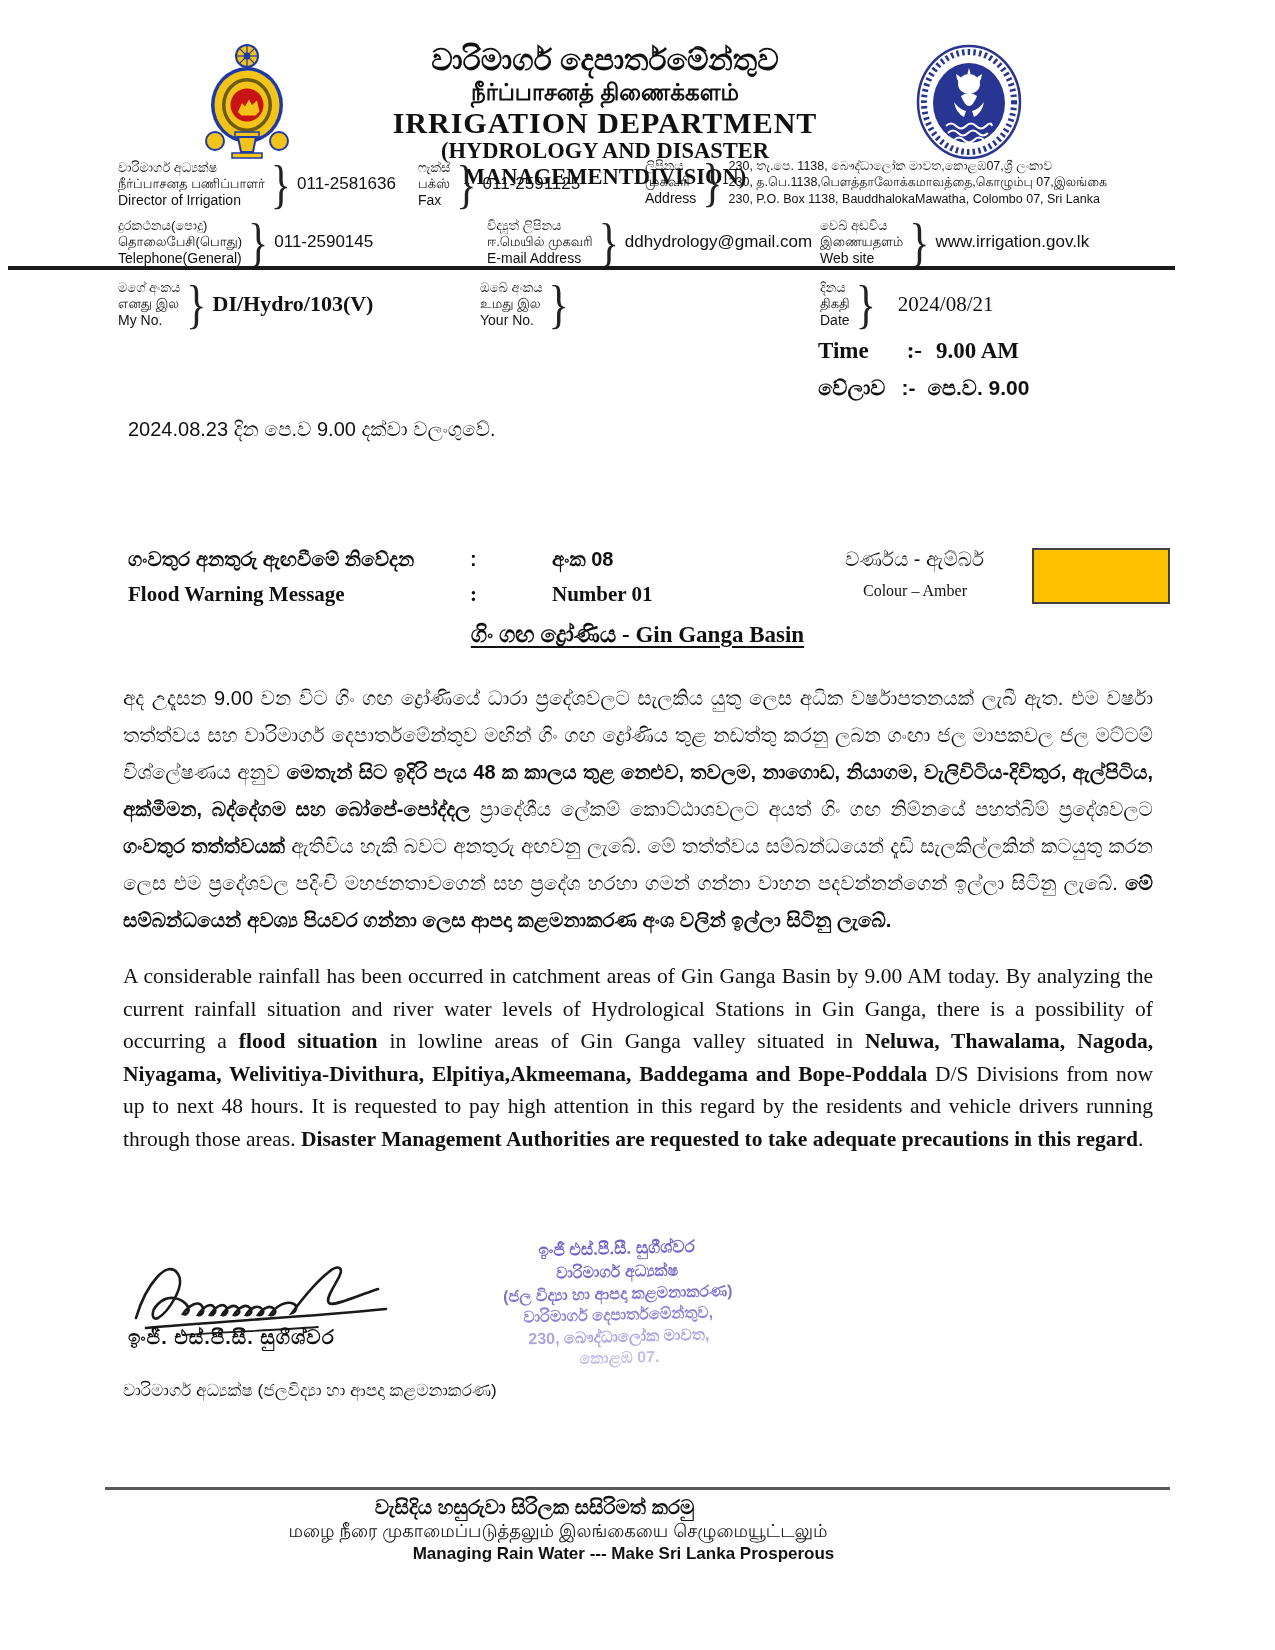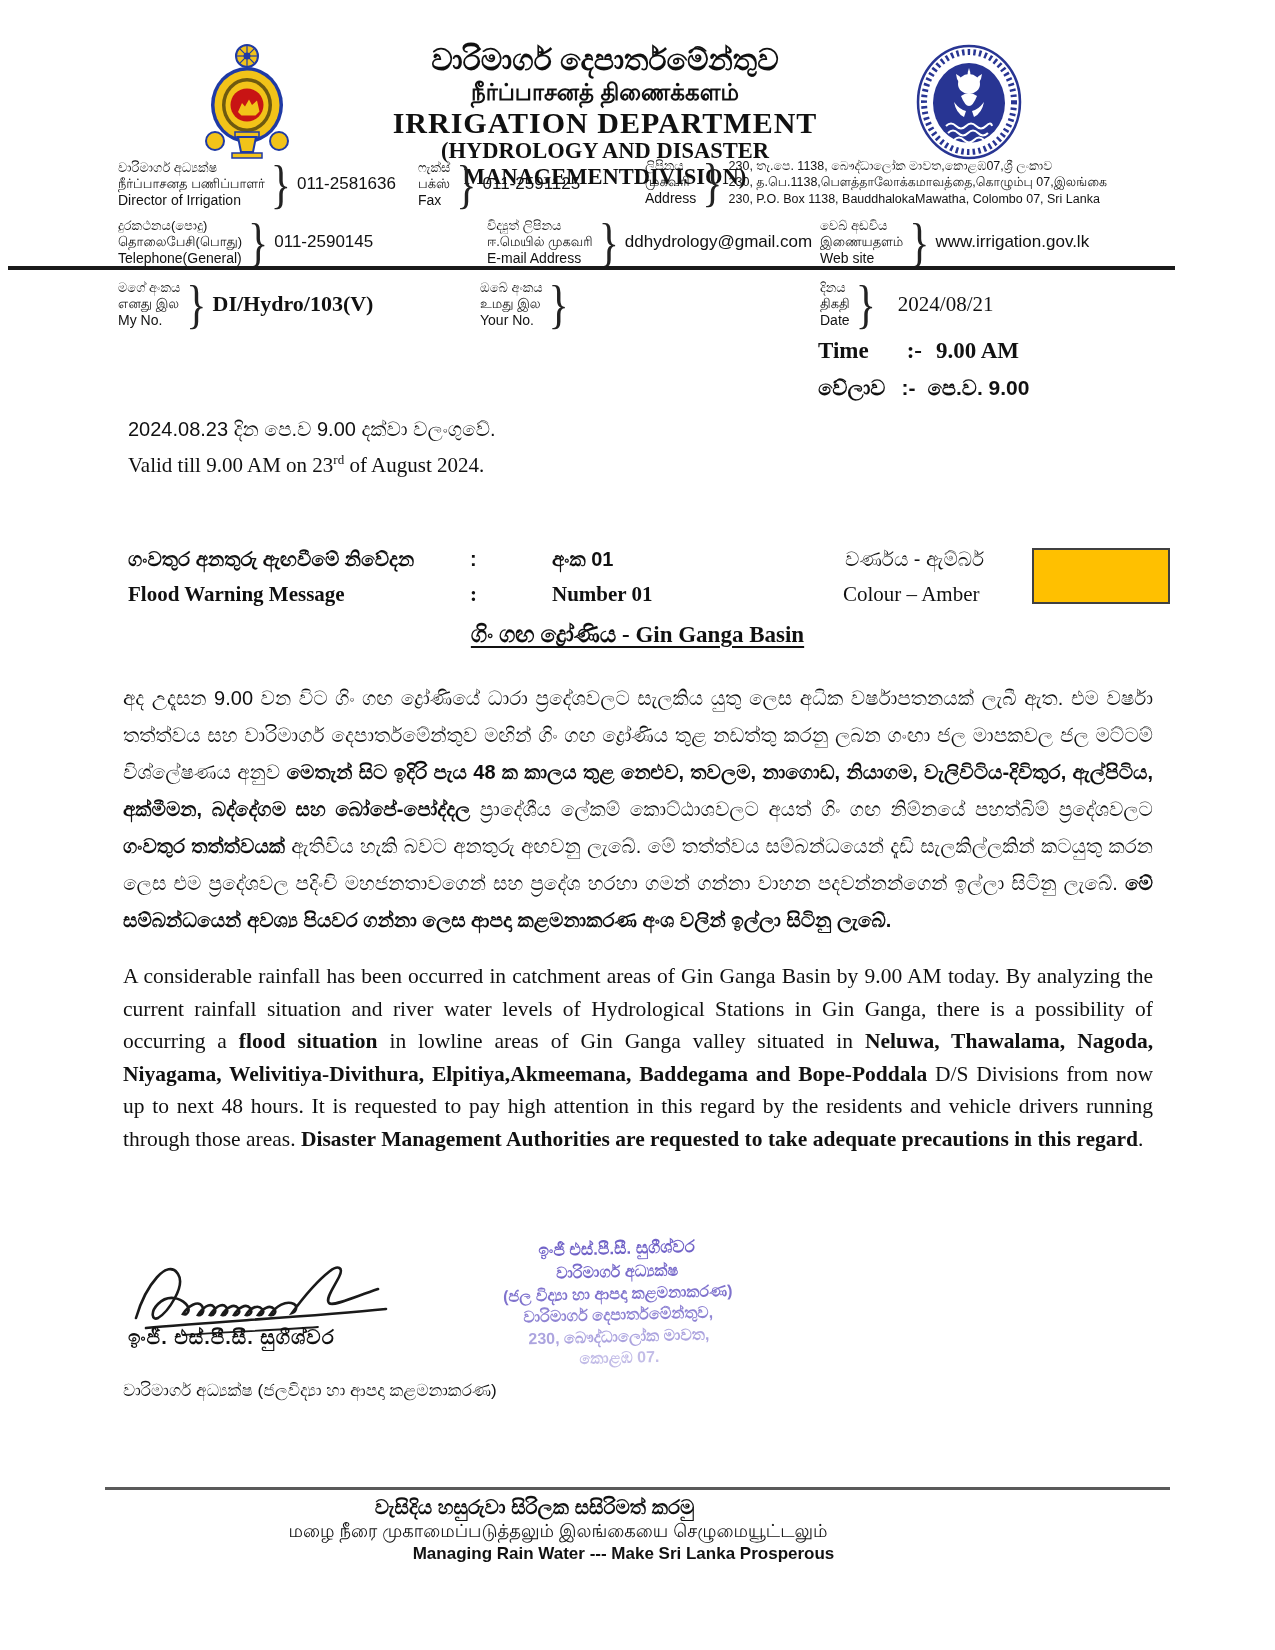--- a/index.html
+++ b/index.html
@@ -37,21 +37,21 @@
   .timeline-si { display:flex; font-size:21px; font-weight:bold; margin-top:12px; }
   .timeline-si .sep { margin:0 12px 0 16px; }
 
   .valid-si { position:absolute; left:128px; top:418px; font-size:20px; }
   .valid-en { position:absolute; left:128px; top:452px; font-family:"Liberation Serif", serif; font-size:21px; }
   .valid-en sup { font-size:13px; }
 
   .warn { font-size:20px; font-weight:bold; white-space:nowrap; }
   .warn-en { font-family:"Liberation Serif", serif; font-size:21px; font-weight:bold; white-space:nowrap; }
   .colour-si { font-size:20px; white-space:nowrap; }
-  .colour-en { font-family:"Liberation Serif", serif; font-size:21px; white-space:nowrap; }
+  .colour-en { font-family:"Liberation Serif", serif; font-size:16px; white-space:nowrap;margin-left:20px; }
   .amber-box { position:absolute; left:1032px; top:548px; width:138px; height:56px;
                border:2px solid #404040; }
 
   .basin-title { position:absolute; left:0; top:622px; width:1275px; text-align:center;
                  font-family:"Liberation Serif", serif; font-size:23px; font-weight:bold; }
   .basin-title span { text-decoration:underline; text-underline-offset:4px; }
 
   .para-si { position:absolute; left:123px; top:680px; width:1030px;
              font-size:20px; line-height:37px; text-align:justify; }
   .para-en { position:absolute; left:123px; top:960px; width:1030px;
@@ -226,27 +226,26 @@
       <span>9.00 AM</span>
     </div>
     <div class="timeline-si">
       <span>වේලාව</span>
       <span class="sep">:-</span>
       <span>පෙ.ව. 9.00</span>
     </div>
   </div>
 
   <div class="valid-si">2024.08.23 දින පෙ.ව 9.00 දක්වා වලංගුවේ.</div>
-  <div class="valid-en"><span>Valid till 9.00 AM on 23</span><sup>rd</sup><span> of August 2024.</span></div>
 
   <div class="abs warn" style="left:128px; top:548px;">ගංවතුර අනතුරු ඇඟවීමේ නිවේදන</div>
   <div class="abs warn-en" style="left:128px; top:582px;">Flood Warning Message</div>
   <div class="abs warn" style="left:470px; top:548px;">:</div>
   <div class="abs warn-en" style="left:470px; top:582px;">:</div>
-  <div class="abs warn" style="left:552px; top:548px;">අංක 01</div>
+  <div class="abs warn" style="left:552px; top:548px;">අංක 08</div>
   <div class="abs warn-en" style="left:552px; top:582px;">Number 01</div>
   <div class="abs colour-si" style="left:845px; top:548px;">වර්ණය - ඇම්බර්</div>
   <div class="abs colour-en" style="left:843px; top:582px;">Colour – Amber</div>
   <div class="amber-box" style="background:#FFC000;"></div>
 
   <div class="basin-title"><span>ගිං ගඟ ද්‍රෝණිය - Gin Ganga Basin</span></div>
 
   <p class="para-si"><span>අද උදෑසන 9.00 වන විට ගිං ගඟ ද්‍රෝණියේ ධාරා ප්‍රදේශවලට සැලකිය යුතු ලෙස අධික වර්ෂාපතනයක් ලැබී ඇත. එම වර්ෂා තත්ත්වය සහ වාරිමාර්ග දෙපාර්තමේන්තුව මඟින් ගිං ගඟ ද්‍රෝණිය තුළ නඩත්තු කරනු ලබන ගංඟා ජල මාපකවල ජල මට්ටම් විශ්ලේෂණය අනුව </span><b>මෙතැන් සිට ඉදිරි පැය 48 ක කාලය තුළ නෙළුව, තවලම, නාගොඩ, නියාගම, වැලිවිටිය-දිවිතුර, ඇල්පිටිය, අක්මීමන, බද්දේගම සහ බෝපේ-පෝද්දල</b><span> ප්‍රාදේශීය ලේකම් කොට්ඨාශවලට අයත් ගිං ගඟ නිම්නයේ පහත්බිම් ප්‍රදේශවලට </span><b>ගංවතුර තත්ත්වයක්</b><span> ඇතිවිය හැකි බවට අනතුරු අඟවනු ලැබේ. මේ තත්ත්වය සම්බන්ධයෙන් දැඩි සැලකිල්ලකින් කටයුතු කරන ලෙස එම ප්‍රදේශවල පදිංචි මහජනතාවගෙන් සහ ප්‍රදේශ හරහා ගමන් ගන්නා වාහන පදවන්නන්ගෙන් ඉල්ලා සිටිනු ලැබේ. </span><b>මේ සම්බන්ධයෙන් අවශ්‍ය පියවර ගන්නා ලෙස ආපදා කළමනාකරණ අංශ වලින් ඉල්ලා සිටිනු ලැබේ.</b></p>
 
   <p class="para-en"><span>A considerable rainfall has been occurred in catchment areas of Gin Ganga Basin by 9.00 AM today. By analyzing the current rainfall situation and river water levels of Hydrological Stations in Gin Ganga, there is a possibility of occurring a </span><b>flood situation</b><span> in lowline areas of Gin Ganga valley situated in </span><b>Neluwa, Thawalama, Nagoda, Niyagama, Welivitiya-Divithura, Elpitiya,Akmeemana, Baddegama and Bope-Poddala</b><span> D/S Divisions from now up to next 48 hours. It is requested to pay high attention in this regard by the residents and vehicle drivers running through those areas. </span><b>Disaster Management Authorities are requested to take adequate precautions in this regard</b><span>.</span></p>

